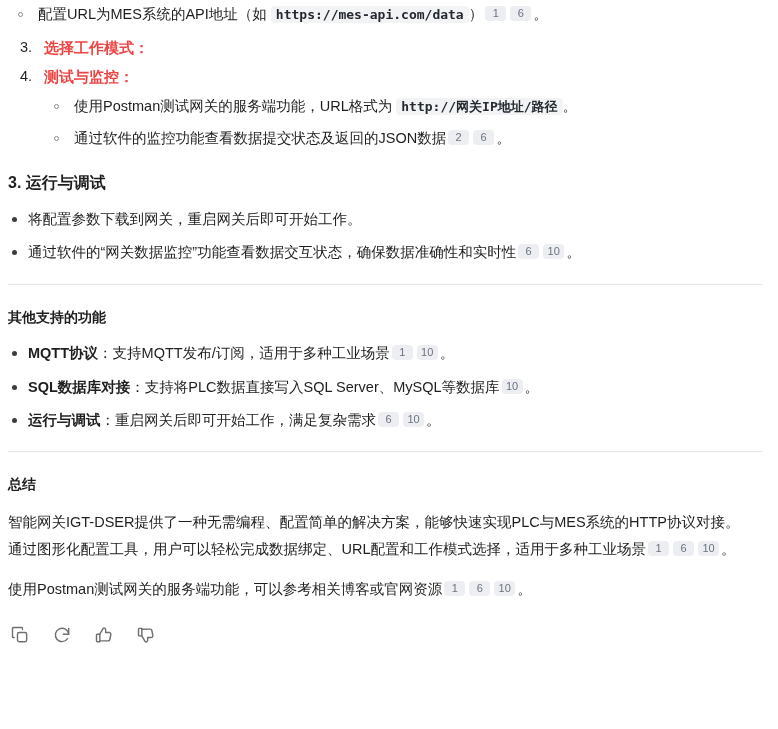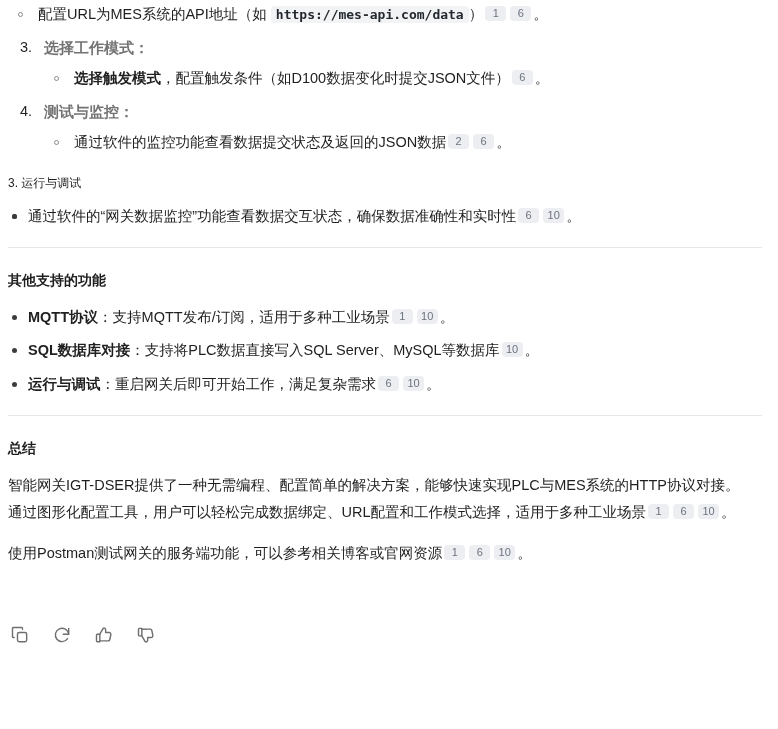--- a/index.html
+++ b/index.html
@@ -41,21 +41,21 @@
   ol.steps > li > .num {
     position: absolute;
     left: 12px;
     top: 0;
     color: #1f1f1f;
     font-size: 14.5px;
   }
   .step-title {
     font-weight: 700;
     font-size: 15px;
-    color: #737373;
+    color: #ef4444;
   }
 
   
   ul.sub {
     list-style: none;
     margin: 4px 0 8px 0;
     padding: 0;
   }
   ul.sub > li {
     position: relative;
@@ -115,22 +115,22 @@
     text-align: center;
     border-radius: 4px;
     padding: 0 3px;
     margin: 0 2px;
     vertical-align: 2px;
     font-family: "Liberation Sans", sans-serif;
     cursor: pointer;
   }
 
   h3.sec {
-    font-size: 12px;
-    font-weight: 400;
+    font-size: 16px;
+    font-weight: 700;
     margin: 18px 0 10px 0;
     color: #1f1f1f;
   }
   h2.sec {
     font-size: 14px;
     font-weight: 700;
     margin: 20px 0 12px 0;
     color: #1f1f1f;
   }
 
@@ -174,44 +174,43 @@
       <li>
         <span class="dot"></span>
         <span>配置URL为MES系统的API地址（如 </span><code class="mono">https://mes-api.com/data</code><span>）</span><span class="ref">1</span><span class="ref">6</span><span>。</span>
       </li>
     </ul>
 
     <ol class="steps">
       <li>
         <span class="num">3.</span>
         <span class="step-title">选择工作模式：</span>
-        <ul class="sub">
-          <li>
-            <span class="dot"></span>
-            <span class="bold">选择触发模式</span><span>，配置触发条件（如D100数据变化时提交JSON文件）</span><span class="ref">6</span><span>。</span>
-          </li>
-        </ul>
       </li>
 
       <li>
         <span class="num">4.</span>
         <span class="step-title">测试与监控：</span>
         <ul class="sub">
           <li>
             <span class="dot"></span>
+            <span>使用Postman测试网关的服务端功能，URL格式为 </span><code class="mono">http://网关IP地址/路径</code><span>。</span>
+          </li>
+          <li>
+            <span class="dot"></span>
             <span>通过软件的监控功能查看数据提交状态及返回的JSON数据</span><span class="ref">2</span><span class="ref">6</span><span>。</span>
           </li>
         </ul>
       </li>
     </ol>
 
     <h3 class="sec">3. 运行与调试</h3>
     <ul class="bul">
       <li>
         <span class="fdot"></span>
+        <span>将配置参数下载到网关，重启网关后即可开始工作。</span>
       </li>
       <li>
         <span class="fdot"></span>
         <span>通过软件的“网关数据监控”功能查看数据交互状态，确保数据准确性和实时性</span><span class="ref">6</span><span class="ref">10</span><span>。</span>
       </li>
     </ul>
 
     <hr class="rule">
 
     <h2 class="sec">其他支持的功能</h2>

